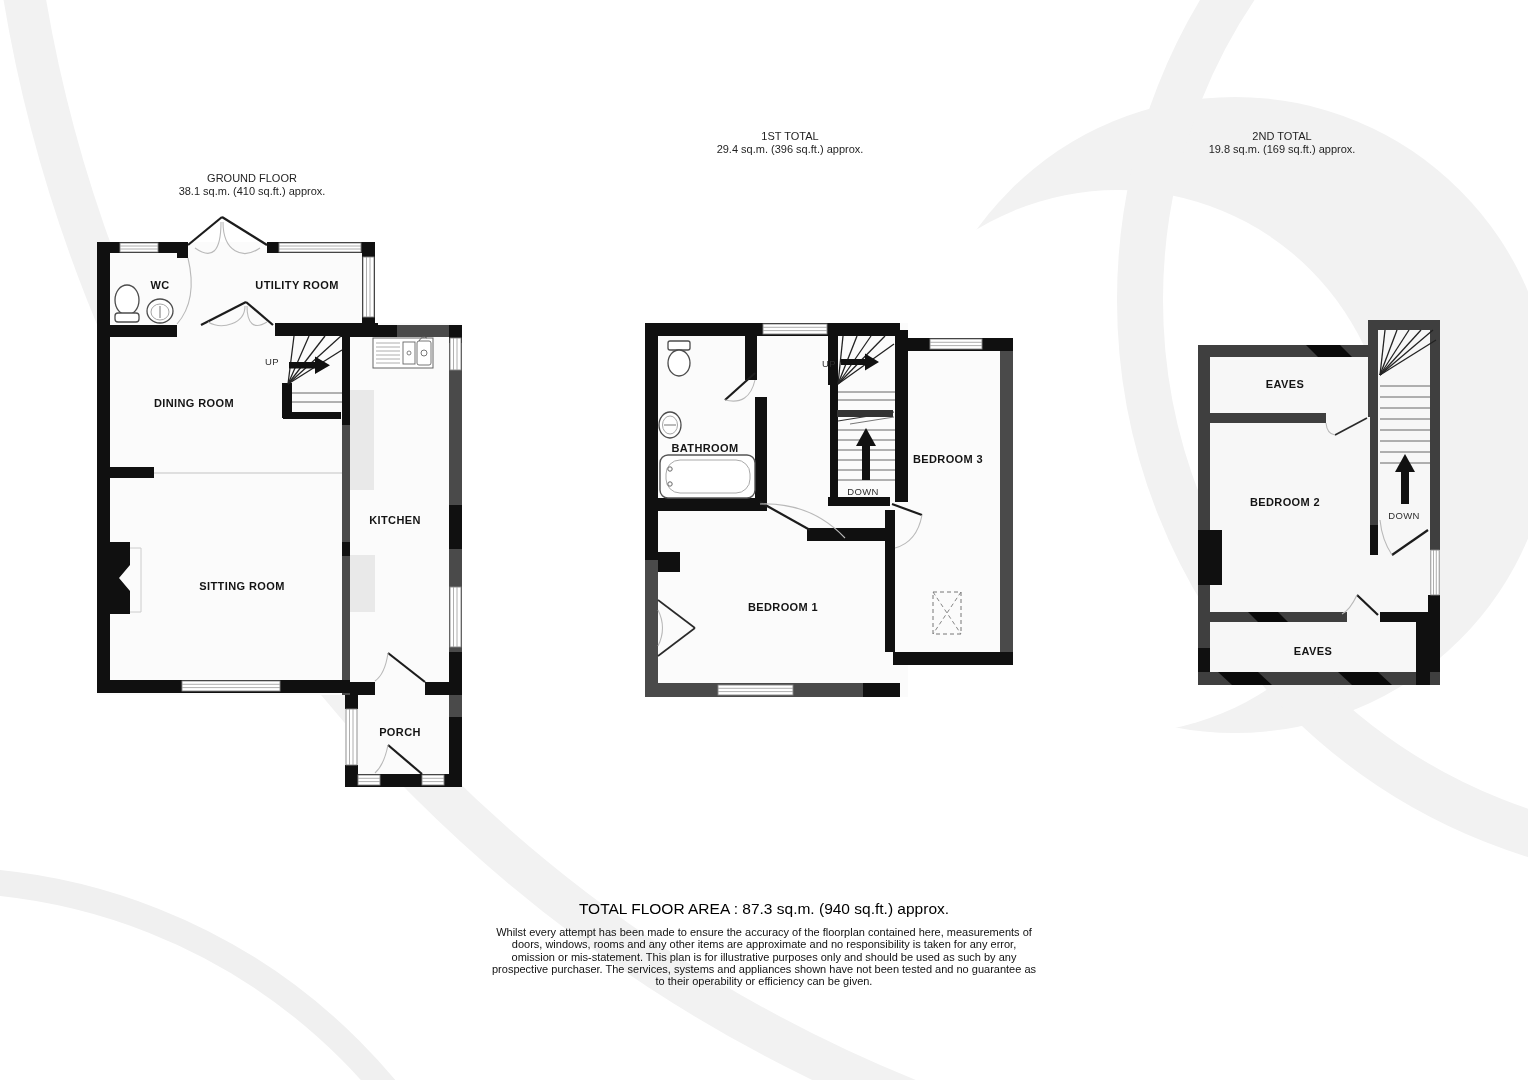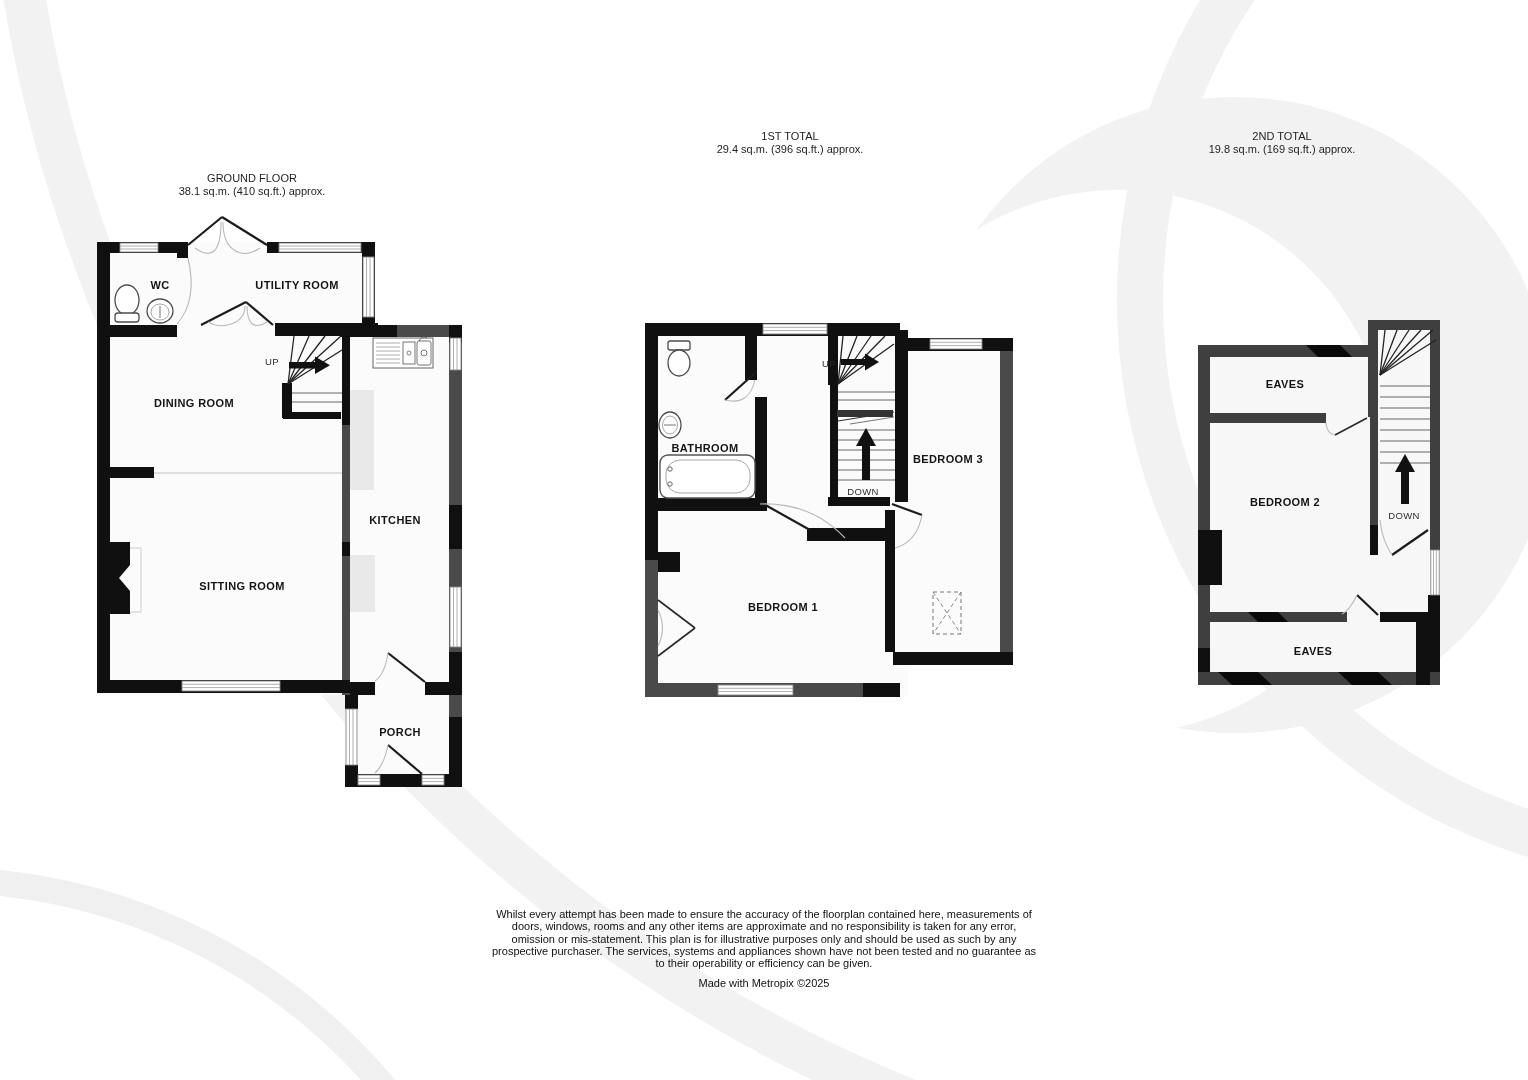--- a/index.html
+++ b/index.html
@@ -345,15 +345,15 @@
   </g>
   <g>
     <text class="lbl" x="97" y="70">EAVES</text>
     <text class="lbl" x="97" y="188">BEDROOM 2</text>
     <text class="lbl" x="125" y="337">EAVES</text>
     <text class="slbl" x="216" y="201">DOWN</text>
   </g>
 </svg>
 
 <div class="footer">
+  <div class="total">TOTAL FLOOR AREA : 87.3 sq.m. (940 sq.ft.) approx.</div>
   <div class="disclaimer">Whilst every attempt has been made to ensure the accuracy of the floorplan contained here, measurements of doors, windows, rooms and any other items are approximate and no responsibility is taken for any error, omission or mis-statement. This plan is for illustrative purposes only and should be used as such by any prospective purchaser. The services, systems and appliances shown have not been tested and no guarantee as to their operability or efficiency can be given.</div>
-  <div class="credit">Made with Metropix ©2025</div>
 </div>
 
 </body></html>

